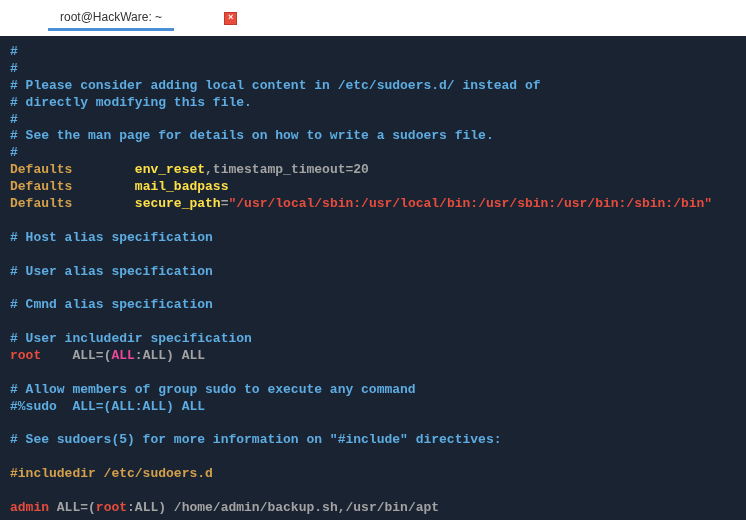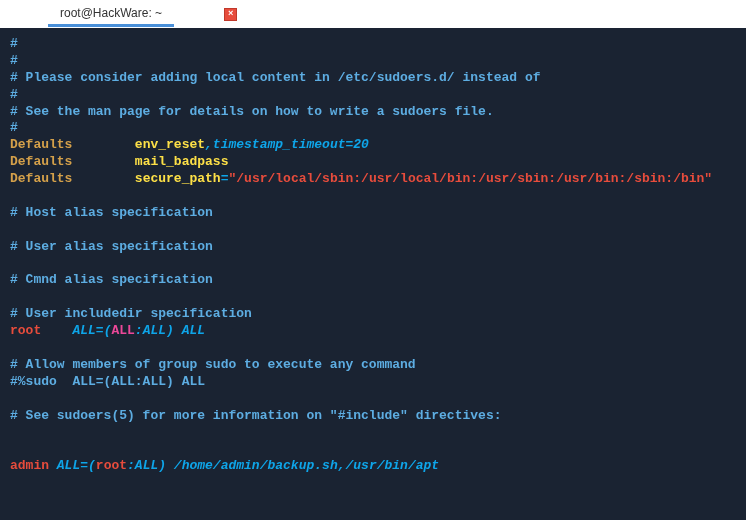--- a/index.html
+++ b/index.html
@@ -9,21 +9,21 @@
     }
     body {
       width: 746px;
       height: 520px;
       background: #1a2332;
       font-family: 'Courier New', monospace;
       font-size: 13px;
       overflow: hidden;
     }
     .titlebar {
-      height: 28px;
+      height: 36px;
       background: #ffffff;
       display: flex;
       align-items: center;
       padding: 0 8px;
       position: relative;
     }
     .tab {
       background: #ffffff;
       padding: 4px 12px;
       font-family: Arial, sans-serif;
@@ -51,41 +51,42 @@
       line-height: 1.3;
       font-weight: bold;
     }
     .line {
       white-space: pre;
       display: block;
     }
     .comment { color: #5dade2; }
     .defaults-key { color: #d4a04a; }
     .defaults-val { color: #fde047; }
-    .white { color: #0ea5e9; font-style: italic; }
+    .white { color: #a3a3a3; }
     .red { color: #e74c3c; }
     .root-user { color: #ec4899; }
     .orange { color: #d4a04a; }
   </style>
 </head>
 <body>
 
 <div class="titlebar">
   <div class="tab">
     <span>root@HackWare: ~</span>
   </div>
   <div class="close-btn">
     <span>×</span>
   </div>
 </div>
 
 <div class="terminal">
   <span class="line comment">#</span>
   <span class="line comment">#</span>
   <span class="line comment"># Please consider adding local content in /etc/sudoers.d/ instead of</span>
+  <span class="line comment"># directly modifying this file.</span>
   <span class="line comment">#</span>
   <span class="line comment"># See the man page for details on how to write a sudoers file.</span>
   <span class="line comment">#</span>
   <span class="line"><span class="defaults-key">Defaults</span><span>        </span><span class="defaults-val">env_reset</span><span class="white">,timestamp_timeout=20</span></span>
   <span class="line"><span class="defaults-key">Defaults</span><span>        </span><span class="defaults-val">mail_badpass</span></span>
   <span class="line"><span class="defaults-key">Defaults</span><span>        </span><span class="defaults-val">secure_path</span><span class="white">=</span><span class="red">"/usr/local/sbin:/usr/local/bin:/usr/sbin:/usr/bin:/sbin:/bin"</span></span>
   <span class="line"> </span>
   <span class="line comment"># Host alias specification</span>
   <span class="line"> </span>
   <span class="line comment"># User alias specification</span>
@@ -93,15 +94,16 @@
   <span class="line comment"># Cmnd alias specification</span>
   <span class="line"> </span>
   <span class="line comment"># User includedir specification</span>
   <span class="line"><span class="red">root</span><span class="white">    ALL=(</span><span class="root-user">ALL</span><span class="white">:ALL) ALL</span></span>
   <span class="line"> </span>
   <span class="line comment"># Allow members of group sudo to execute any command</span>
   <span class="line comment">#%sudo  ALL=(ALL:ALL) ALL</span>
   <span class="line"> </span>
   <span class="line comment"># See sudoers(5) for more information on "#include" directives:</span>
   <span class="line"> </span>
+  <span class="line orange">#includedir /etc/sudoers.d</span>
   <span class="line"> </span>
   <span class="line"><span class="red">admin</span><span class="white"> ALL=(</span><span class="red">root</span><span class="white">:ALL) /home/admin/backup.sh,/usr/bin/apt</span></span>
 </div>
 
 </body></html>

